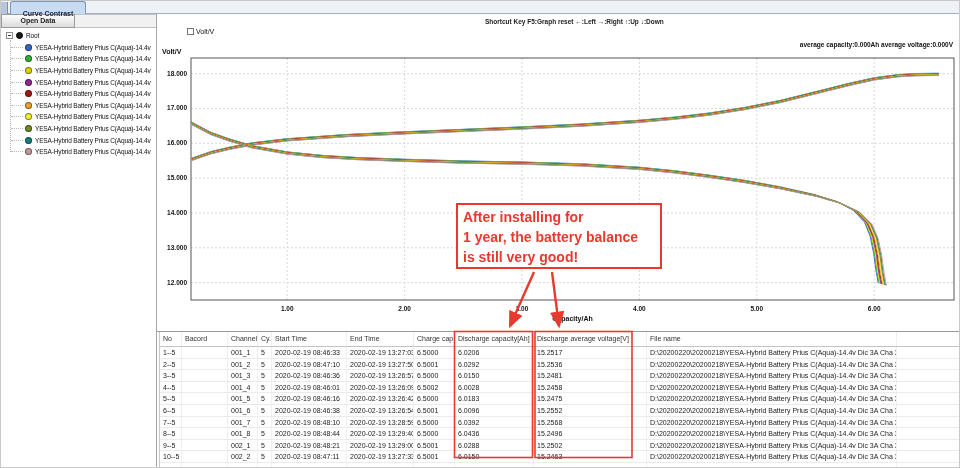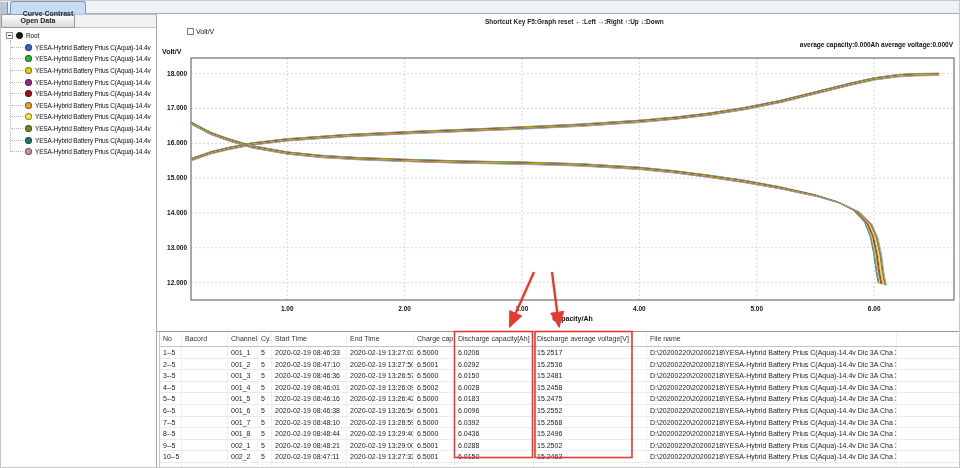--- a/index.html
+++ b/index.html
@@ -355,20 +355,25 @@
               <div class="tcell" style="width: 79px;"></div>
               <div class="tcell" style="width: 113px;"></div>
               <div class="tcell" style="width: 250px;"></div>
               <div class="tcell" style="width: 65px;"></div>
             </div>
           </div>
       </div>
     </div>
   </div>
 
+  <div class="annotation">
+    <span>After installing for
+1 year, the battery balance
+ is still very good!</span>
+  </div>
 
   <svg class="overlay" width="960" height="468" viewBox="0 0 960 468">
     <defs>
       <marker id="ah" markerWidth="8" markerHeight="8" refX="6" refY="3" orient="auto">
         <path d="M0,0 L7,3 L0,6 Z" class="red-fill"></path>
       </marker>
     </defs>
     <line x1="533" y1="271" x2="509" y2="325" class="red-stroke arrow" marker-end="url(#ah)"></line>
     <line x1="551" y1="271" x2="558" y2="325" class="red-stroke arrow" marker-end="url(#ah)"></line>
     <rect x="453.5" y="330.5" width="78" height="126" class="red-stroke colbox"></rect>

